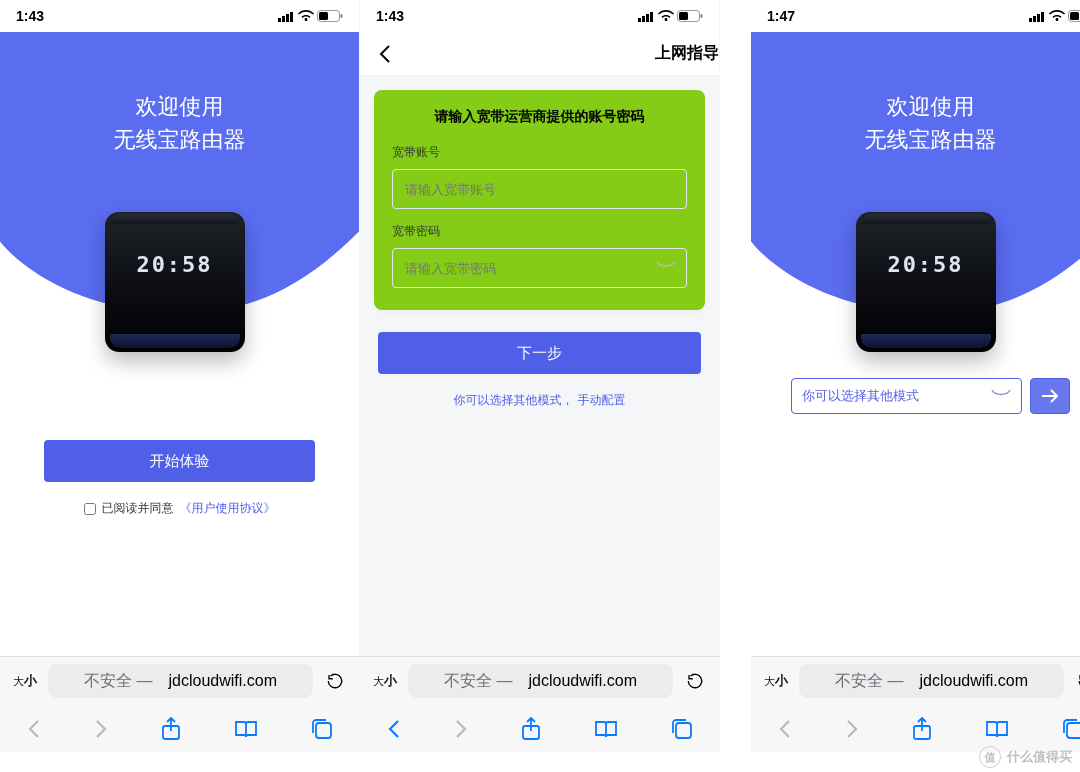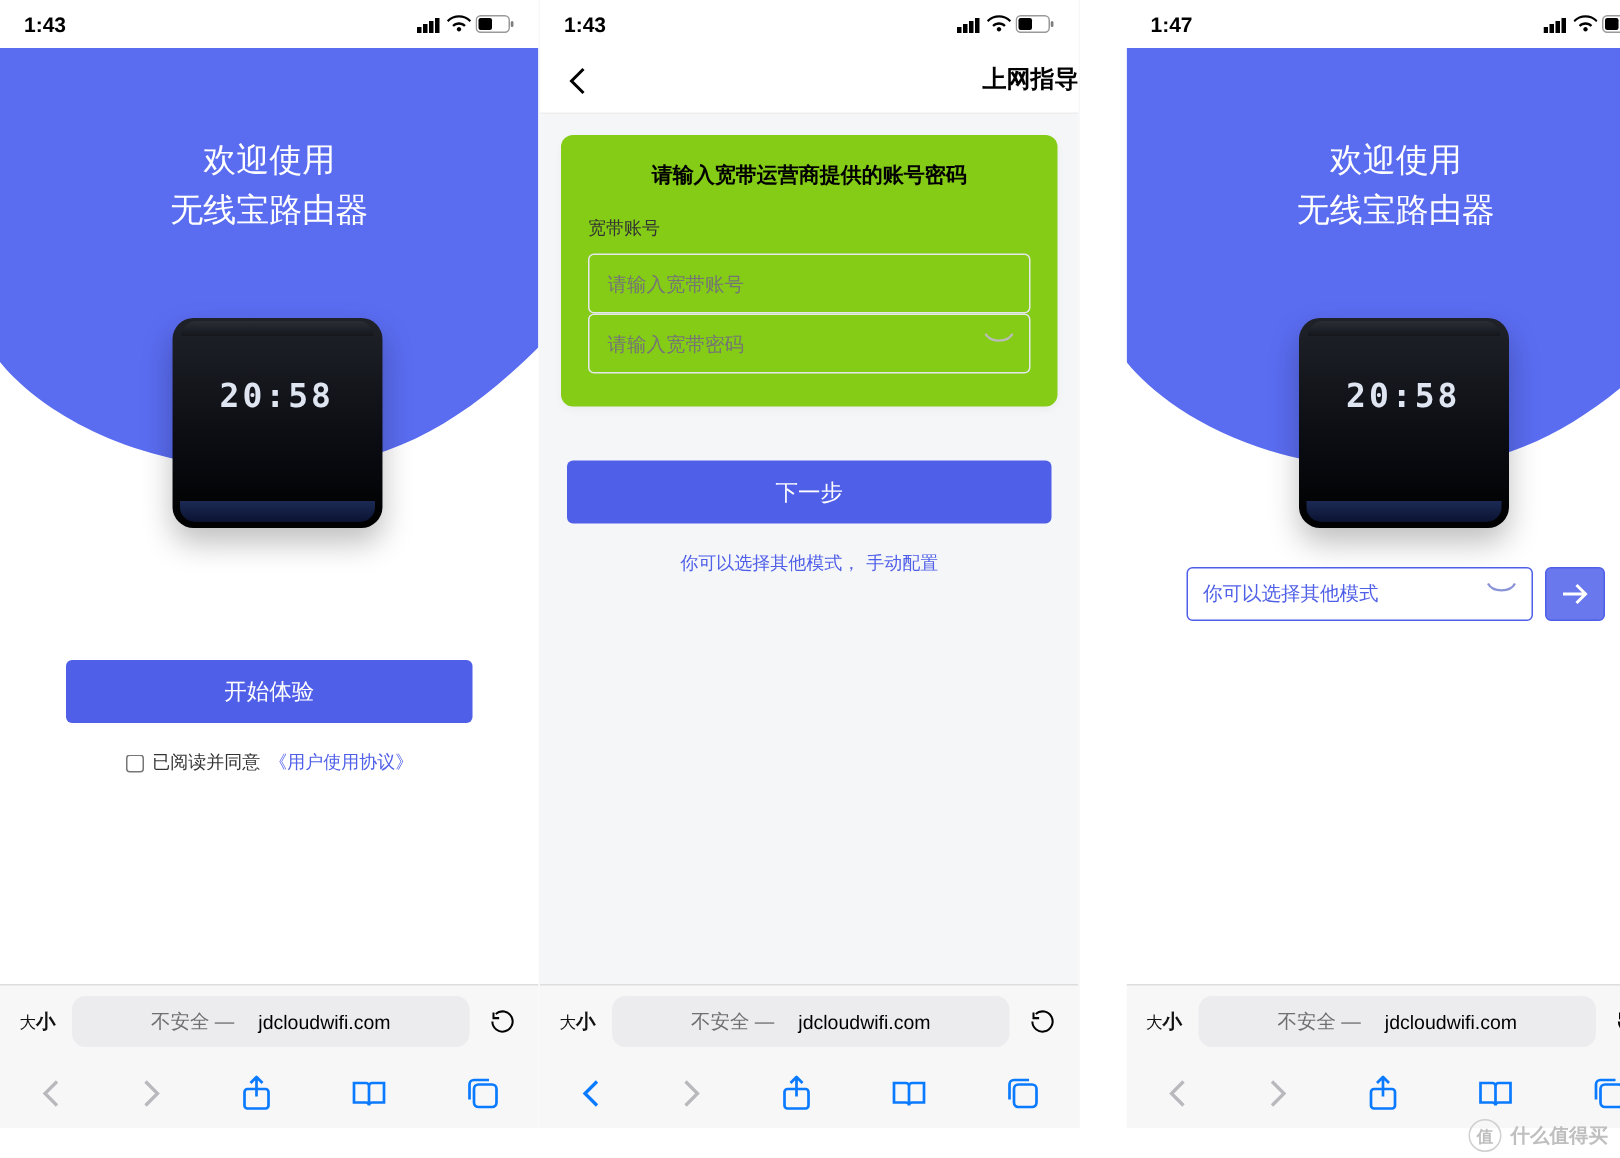--- a/index.html
+++ b/index.html
@@ -12,21 +12,21 @@
 
   
   .statusbar { height: 32px; display:flex; align-items:center; justify-content:space-between; padding: 0 16px; font-size:14px; font-weight:600; color:#000; }
   .status-right { display:flex; align-items:center; gap:3px; }
   .sig svg, .wifi svg, .batt svg { display:block; }
 
   
   .hero { position:relative; height: 300px; }
   .hero .wave { position:absolute; inset:0; }
   .hero-title { position:absolute; top:58px; left:0; right:0; text-align:center; color:#fff; font-size:22px; font-weight:400; line-height:1.5; }
-  .device { position:absolute; left:50%; transform:translateX(-50%); top:170px; width:150px; height:160px; display:flex; align-items:center; justify-content:flex-end; }
+  .device { position:absolute; left:50%; transform:translateX(-50%); top:170px; width:150px; height:160px; display:flex; align-items:center; justify-content:flex-start; }
   .device-body { width:140px; height:140px; background: linear-gradient(180deg,#1f2228 0%, #0a0c12 60%, #000 100%); border-radius:14px; position:relative; box-shadow: 0 10px 20px rgba(0,0,0,0.25); }
   .device-body::before{ content:""; position:absolute; left:5px; right:5px; bottom:4px; height:14px; border-radius:0 0 10px 10px; background: linear-gradient(180deg, #1b2a55, #0b1230); }
   .device-top{ position:absolute; top:2px; left:6px; right:6px; height:10px; border-radius:10px 10px 0 0; background:linear-gradient(180deg,#2a2e36,#14161c); }
   .device-time{ position:absolute; top:40px; left:50%; transform:translateX(-50%); font-family: "DS-Digital", monospace; letter-spacing:2px; color:#dfe6f2; font-size:22px; font-weight:600; }
 
   
   .s1-bottom { position:absolute; left:0; right:0; top:440px; padding: 0 44px; }
   .btn-primary { display:flex; align-items:center; justify-content:center; height:42px; background:#4f5fe8; color:#fff; border-radius:4px; font-size:15px; cursor:pointer; }
   .agree-row { display:flex; align-items:center; justify-content:center; gap:6px; margin-top:18px; font-size:12px; color:#333; }
   .agree-row input[type=checkbox]{ width:12px; height:12px; }
@@ -35,38 +35,38 @@
   
   .s2-header{ height:44px; display:flex; align-items:center; justify-content:flex-end; position:relative; font-size:16px; font-weight:600; background:#fff; border-bottom:1px solid #eee;}
   .s2-back{ position:absolute; left:10px; top:0; bottom:0; width:30px; display:flex; align-items:center; justify-content:center; cursor:pointer; }
   .s2-body{ background:#f5f6f8; padding:14px; height: calc(100% - 32px - 44px - 96px); }
   .card{ background:#84cc16; border-radius:8px; padding:18px 18px 22px; box-shadow: 0 2px 6px rgba(0,0,0,0.04);}
   .card-title{ text-align:center; font-size:14px; font-weight:600; margin-bottom:18px;}
   .field-label{ font-size:12px; color:#333; margin-bottom:8px; margin-top:6px;}
   .input{ height:40px; width:100%; border:1px solid #e6e7eb; border-radius:4px; padding:0 12px; font-size:13px; color:#333; position:relative; display:flex; align-items:center;}
   .input input{ border:none; outline:none; width:100%; font-size:13px; background:transparent;}
   .input .eye{ position:absolute; right:10px; top:50%; transform:translateY(-50%); color:#aaa; }
-  .s2-actions{ margin-top:36px; padding:0 4px;}
+  .s2-actions{ margin-top:22px; padding:0 4px;}
   .s2-link{ text-align:center; font-size:12px; margin-top:18px; }
   .s2-link a{ color:#4f5fe8; }
   .s2-link a.manual{ color:#4f5fe8; margin-left:4px; }
 
   
   .s3-row{ position:absolute; top:378px; left:40px; right:40px; display:flex; gap:8px; }
   .s3-input{ flex:1; height:36px; border:1.5px solid #4f5fe8; border-radius:4px; display:flex; align-items:center; padding:0 10px; background:#fff;}
   .s3-input span.ph{ color:#4f5fe8; font-size:13px; flex:1;}
   .s3-input .eye{ color:#9aa3d8; }
   .s3-go{ width:40px; height:36px; border:1.5px solid #4f5fe8; border-radius:4px; background:#6a78ee; display:flex; align-items:center; justify-content:center; color:#fff; cursor:pointer;}
 
   
   .safari{ position:absolute; left:0; right:0; bottom:0; height:96px; background:#f7f7f8; border-top:1px solid #ddd; }
   .addr{ height:48px; display:flex; align-items:center; gap:8px; padding:0 10px; }
   .aa{ font-size:11px; color:#111; width:30px; text-align:center;}
   .aa b{font-size:13px;}
-  .url{ flex:1; height:34px; background:#ececee; border-radius:9px; display:flex; align-items:center; justify-content:center; font-size:13px; color:#6e6e73; gap:16px; padding:0 8px;}
+  .url{ flex:1; height:34px; background:#ececee; border-radius:9px; display:flex; align-items:center; justify-content:center; font-size:16px; color:#6e6e73; gap:16px; padding:0 8px;}
   .url .domain{ color:#000; }
   .reload{ width:28px; display:flex; align-items:center; justify-content:center; color:#0069da;}
   .tabbar{ height:48px; display:flex; align-items:center; justify-content:space-around; color:#0a7aff; }
   .tabbar .dis{ color:#b8b8bd; }
   .tabbar svg{ display:block;}
 
   
   .wm{ position:absolute; right:8px; bottom:4px; display:flex; align-items:center; gap:6px; color:#bfbfbf; font-size:13px; font-weight:600; z-index:20;}
   .wm-badge{ width:22px; height:22px; border-radius:50%; border:1.5px solid #cfcfcf; display:flex; align-items:center; justify-content:center; font-size:11px; color:#bfbfbf;}
 </style>
@@ -206,20 +206,21 @@
         </span>
       <span>上网指导</span>
     </div>
     <div class="s2-body">
       <div class="card">
         <div class="card-title">请输入宽带运营商提供的账号密码</div>
         <div class="field-label">宽带账号</div>
         <div class="input">
             <input placeholder="请输入宽带账号" style="">
           </div>
+        <div class="field-label" style="margin-top:14px">宽带密码</div>
         <div class="input">
           <input type="password" placeholder="请输入宽带密码" style="">
           <span class="eye"><svg width="20" height="12" viewBox="0 0 20 12" fill="none" stroke="#bbb" stroke-width="1.5">
                 <path d="M1 1c3 6 15 6 18 0"></path>
               </svg></span>
         </div>
       </div>
       <div class="s2-actions">
         <div class="btn-primary">
             <span>下一步</span>

